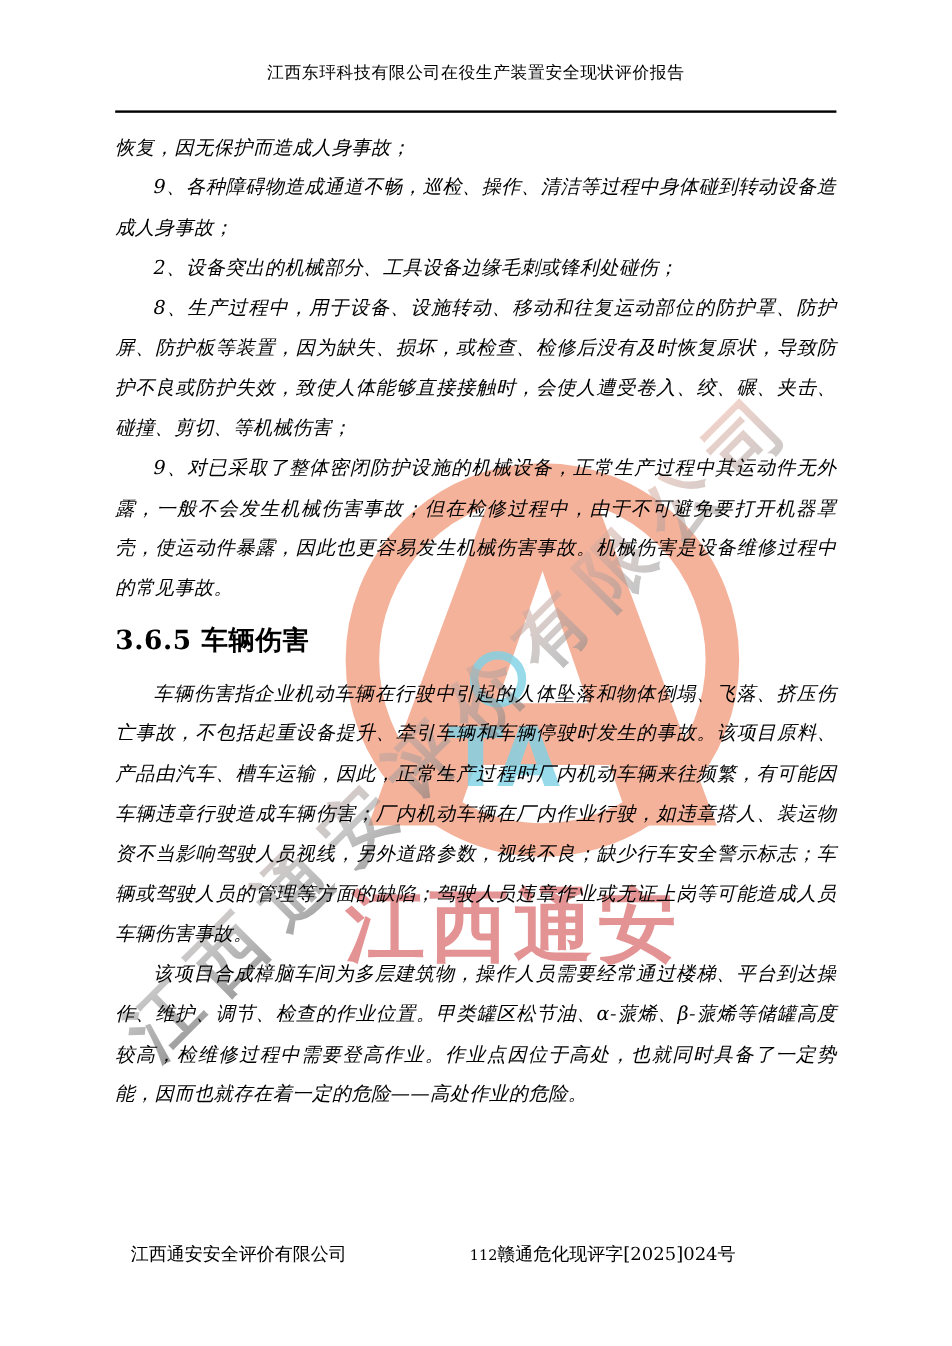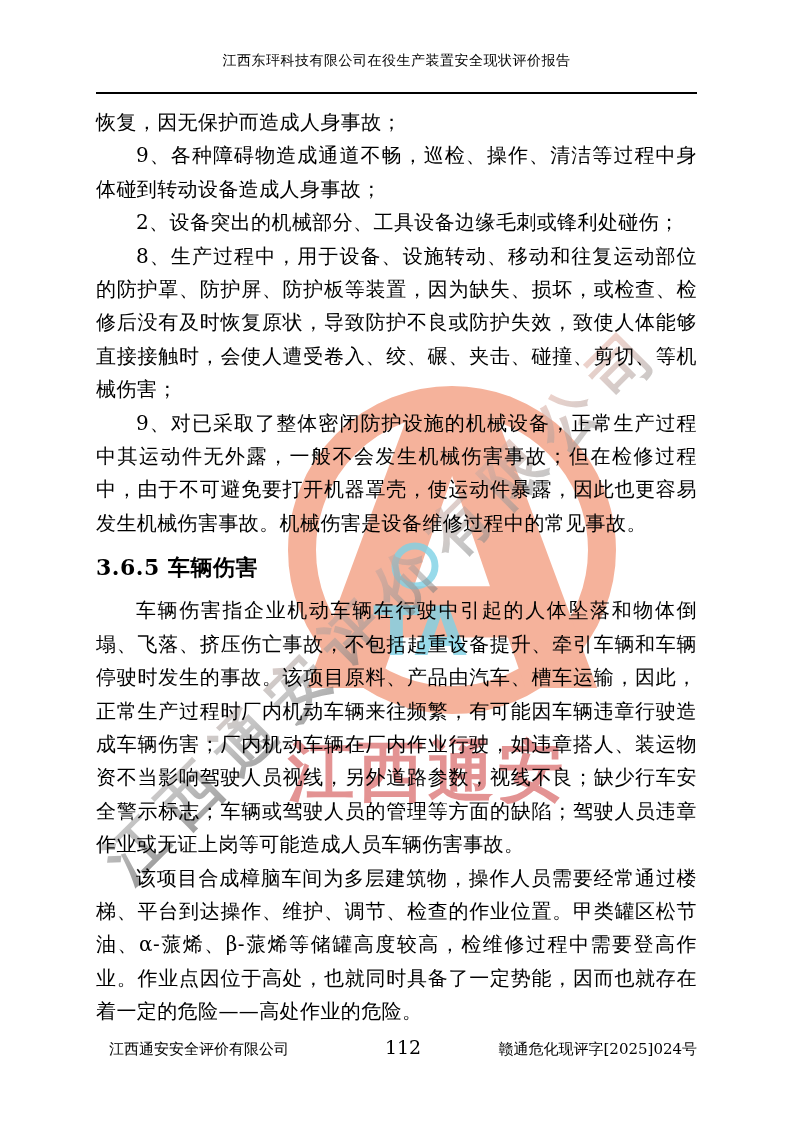--- a/index.html
+++ b/index.html
@@ -22,45 +22,46 @@
   }
   .page-header{
     text-align:center;
     font-size:14px;
     letter-spacing:0.5px;
     padding-bottom:22px;
     border-bottom:2px solid #000;
   }
   .doc-body{margin-top:12px;}
   .para, .para-noindent{
-    font-size:20px;
+    font-size:16px;
     line-height:33.4px;
     text-align:justify;
     text-align-last:left;
     letter-spacing:0.4px;
     margin:0;
+    font-style:italic;
   }
   .para{text-indent:2em;}
   .para-noindent{text-indent:0;}
   .heading{
     font-size:22px;
     font-weight:bold;
     line-height:30px;
     margin:12px 0 12px 0;
     letter-spacing:0.5px;
   }
   .page-footer{
     position:absolute;left:96px;top:1036px;width:601px;
     z-index:1;
     display:flex;align-items:baseline;
     font-size:15px;
   }
   .footer-left{flex:1;text-align:left;white-space:nowrap;margin-left:13px;}
-  .footer-center{flex:0 0 auto;text-align:center;font-size:19px;}
-  .footer-right{flex:1;text-align:right;white-space:nowrap;}
+  .footer-center{flex:0 0 auto;text-align:center;font-size:12px;}
+  .footer-right{flex:1;white-space:nowrap;}
 </style>
 </head>
 <body>
 
 <div class="page">
 
   <svg class="watermark" width="793" height="1122" viewBox="0 0 793 1122" aria-hidden="true">
     <defs>
       <linearGradient id="diagGrad" x1="0%" y1="100%" x2="100%" y2="0%">
         <stop offset="0" stop-color="#404040"></stop>

